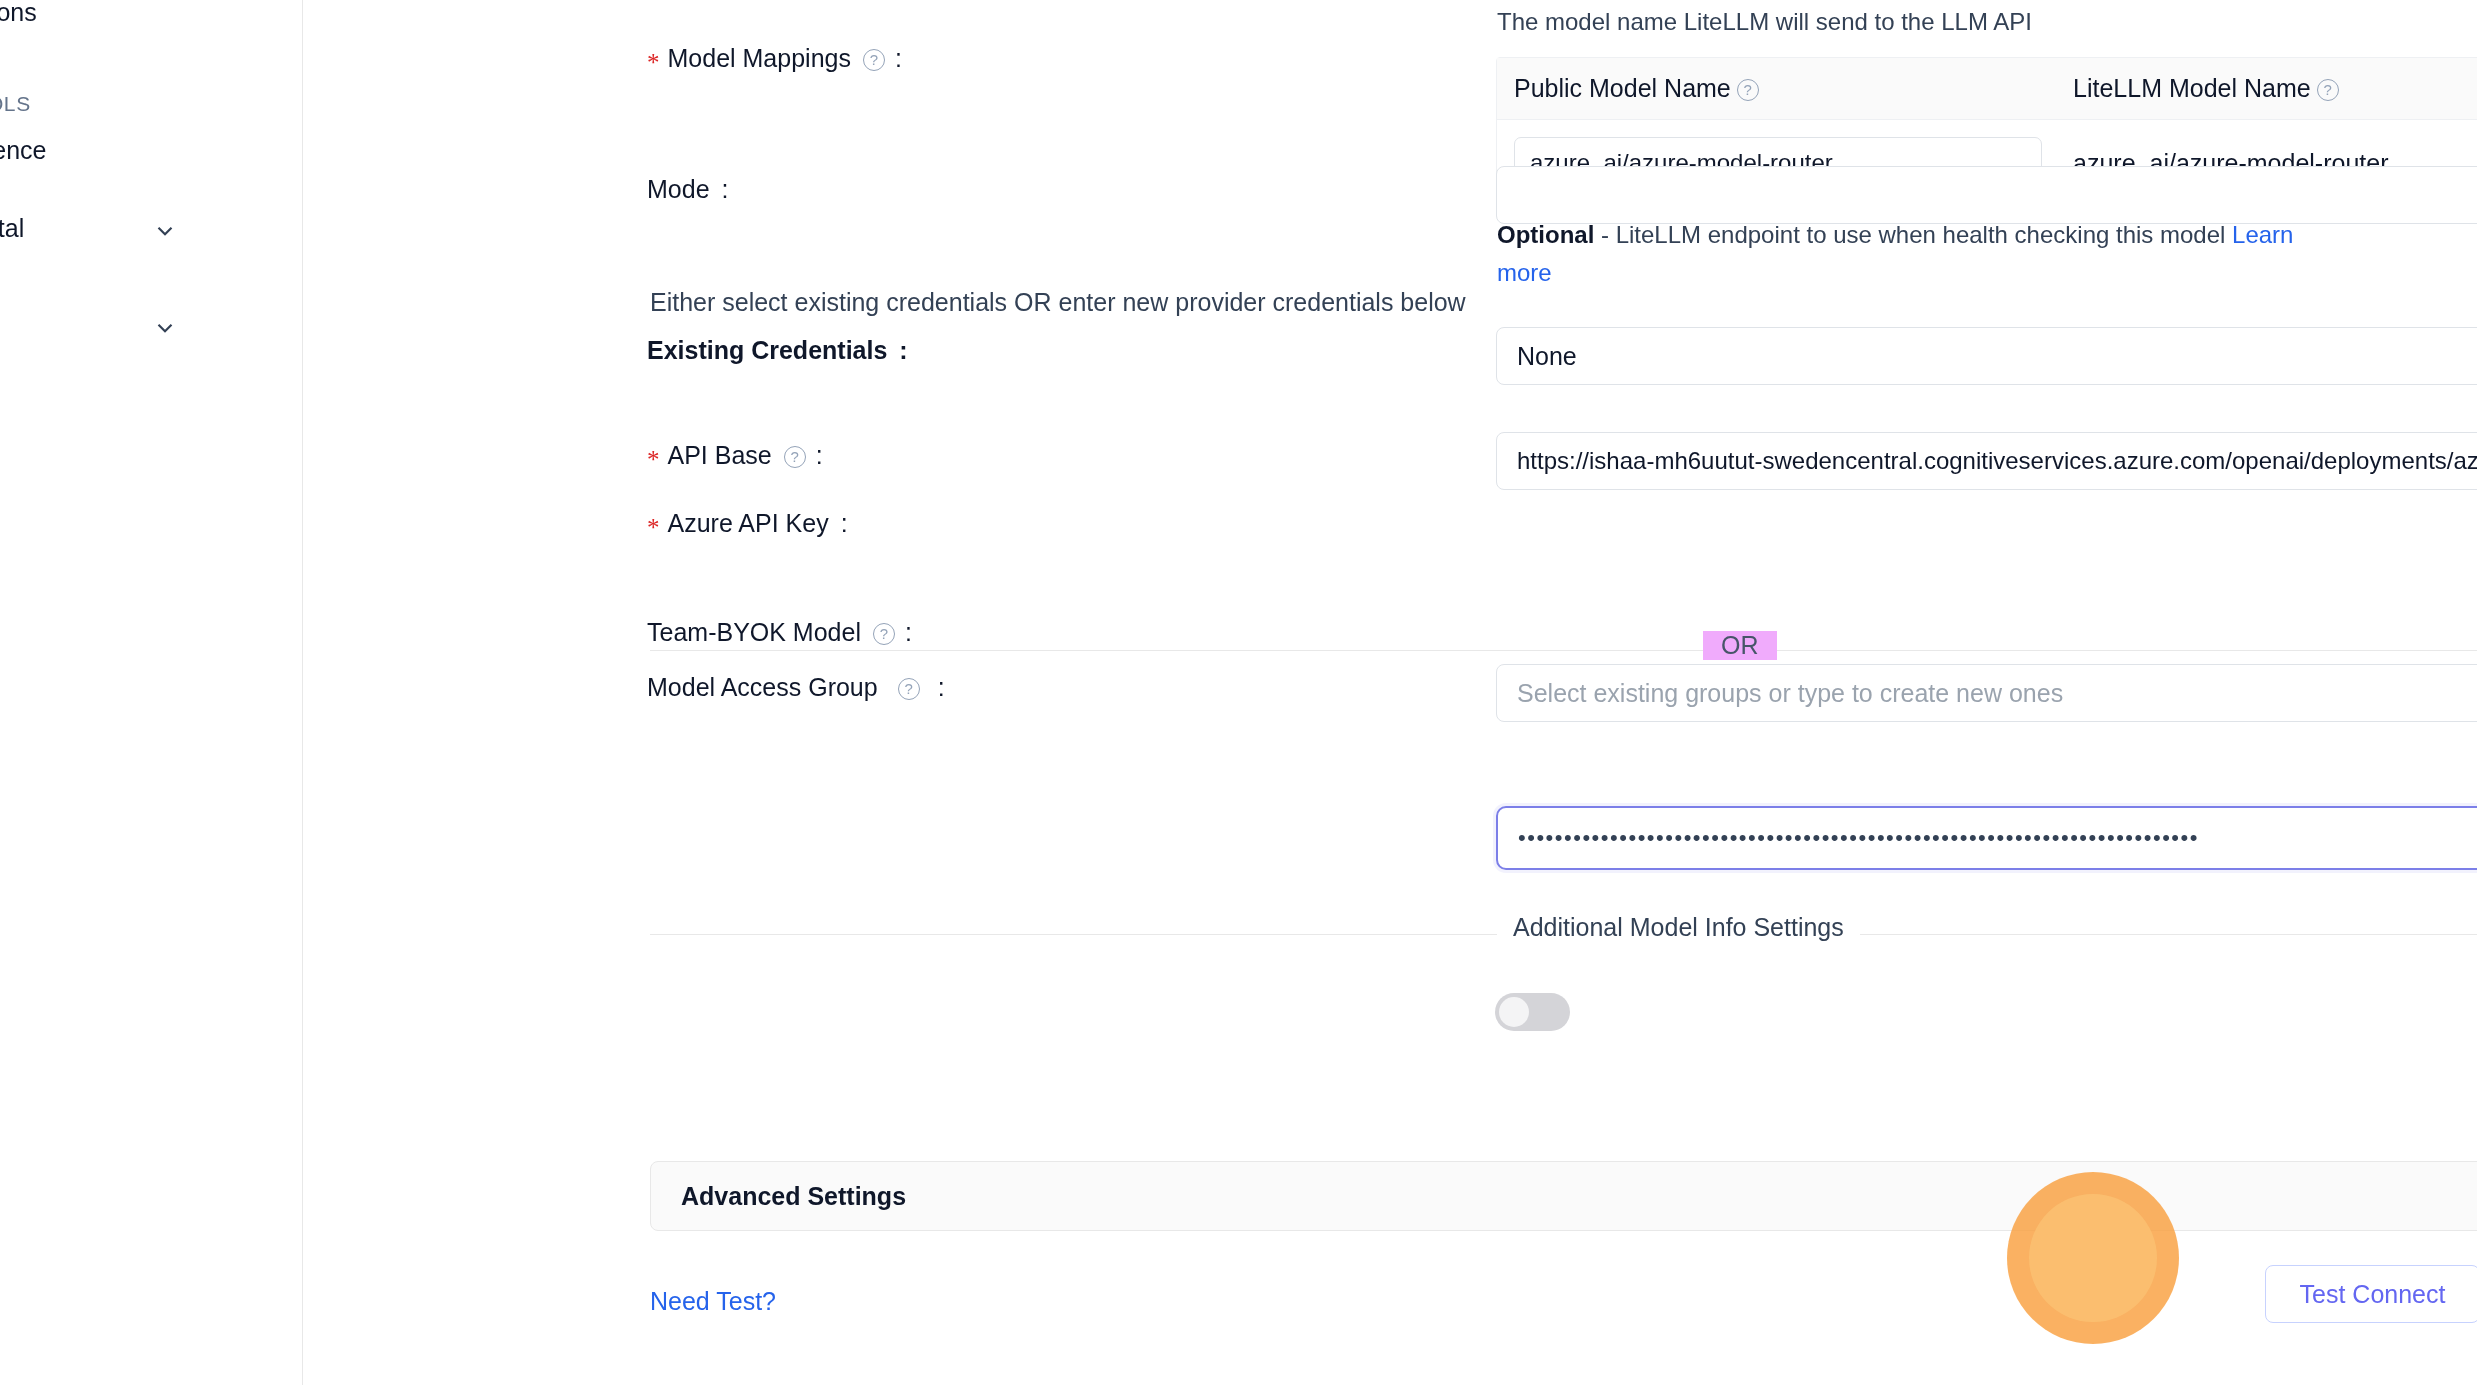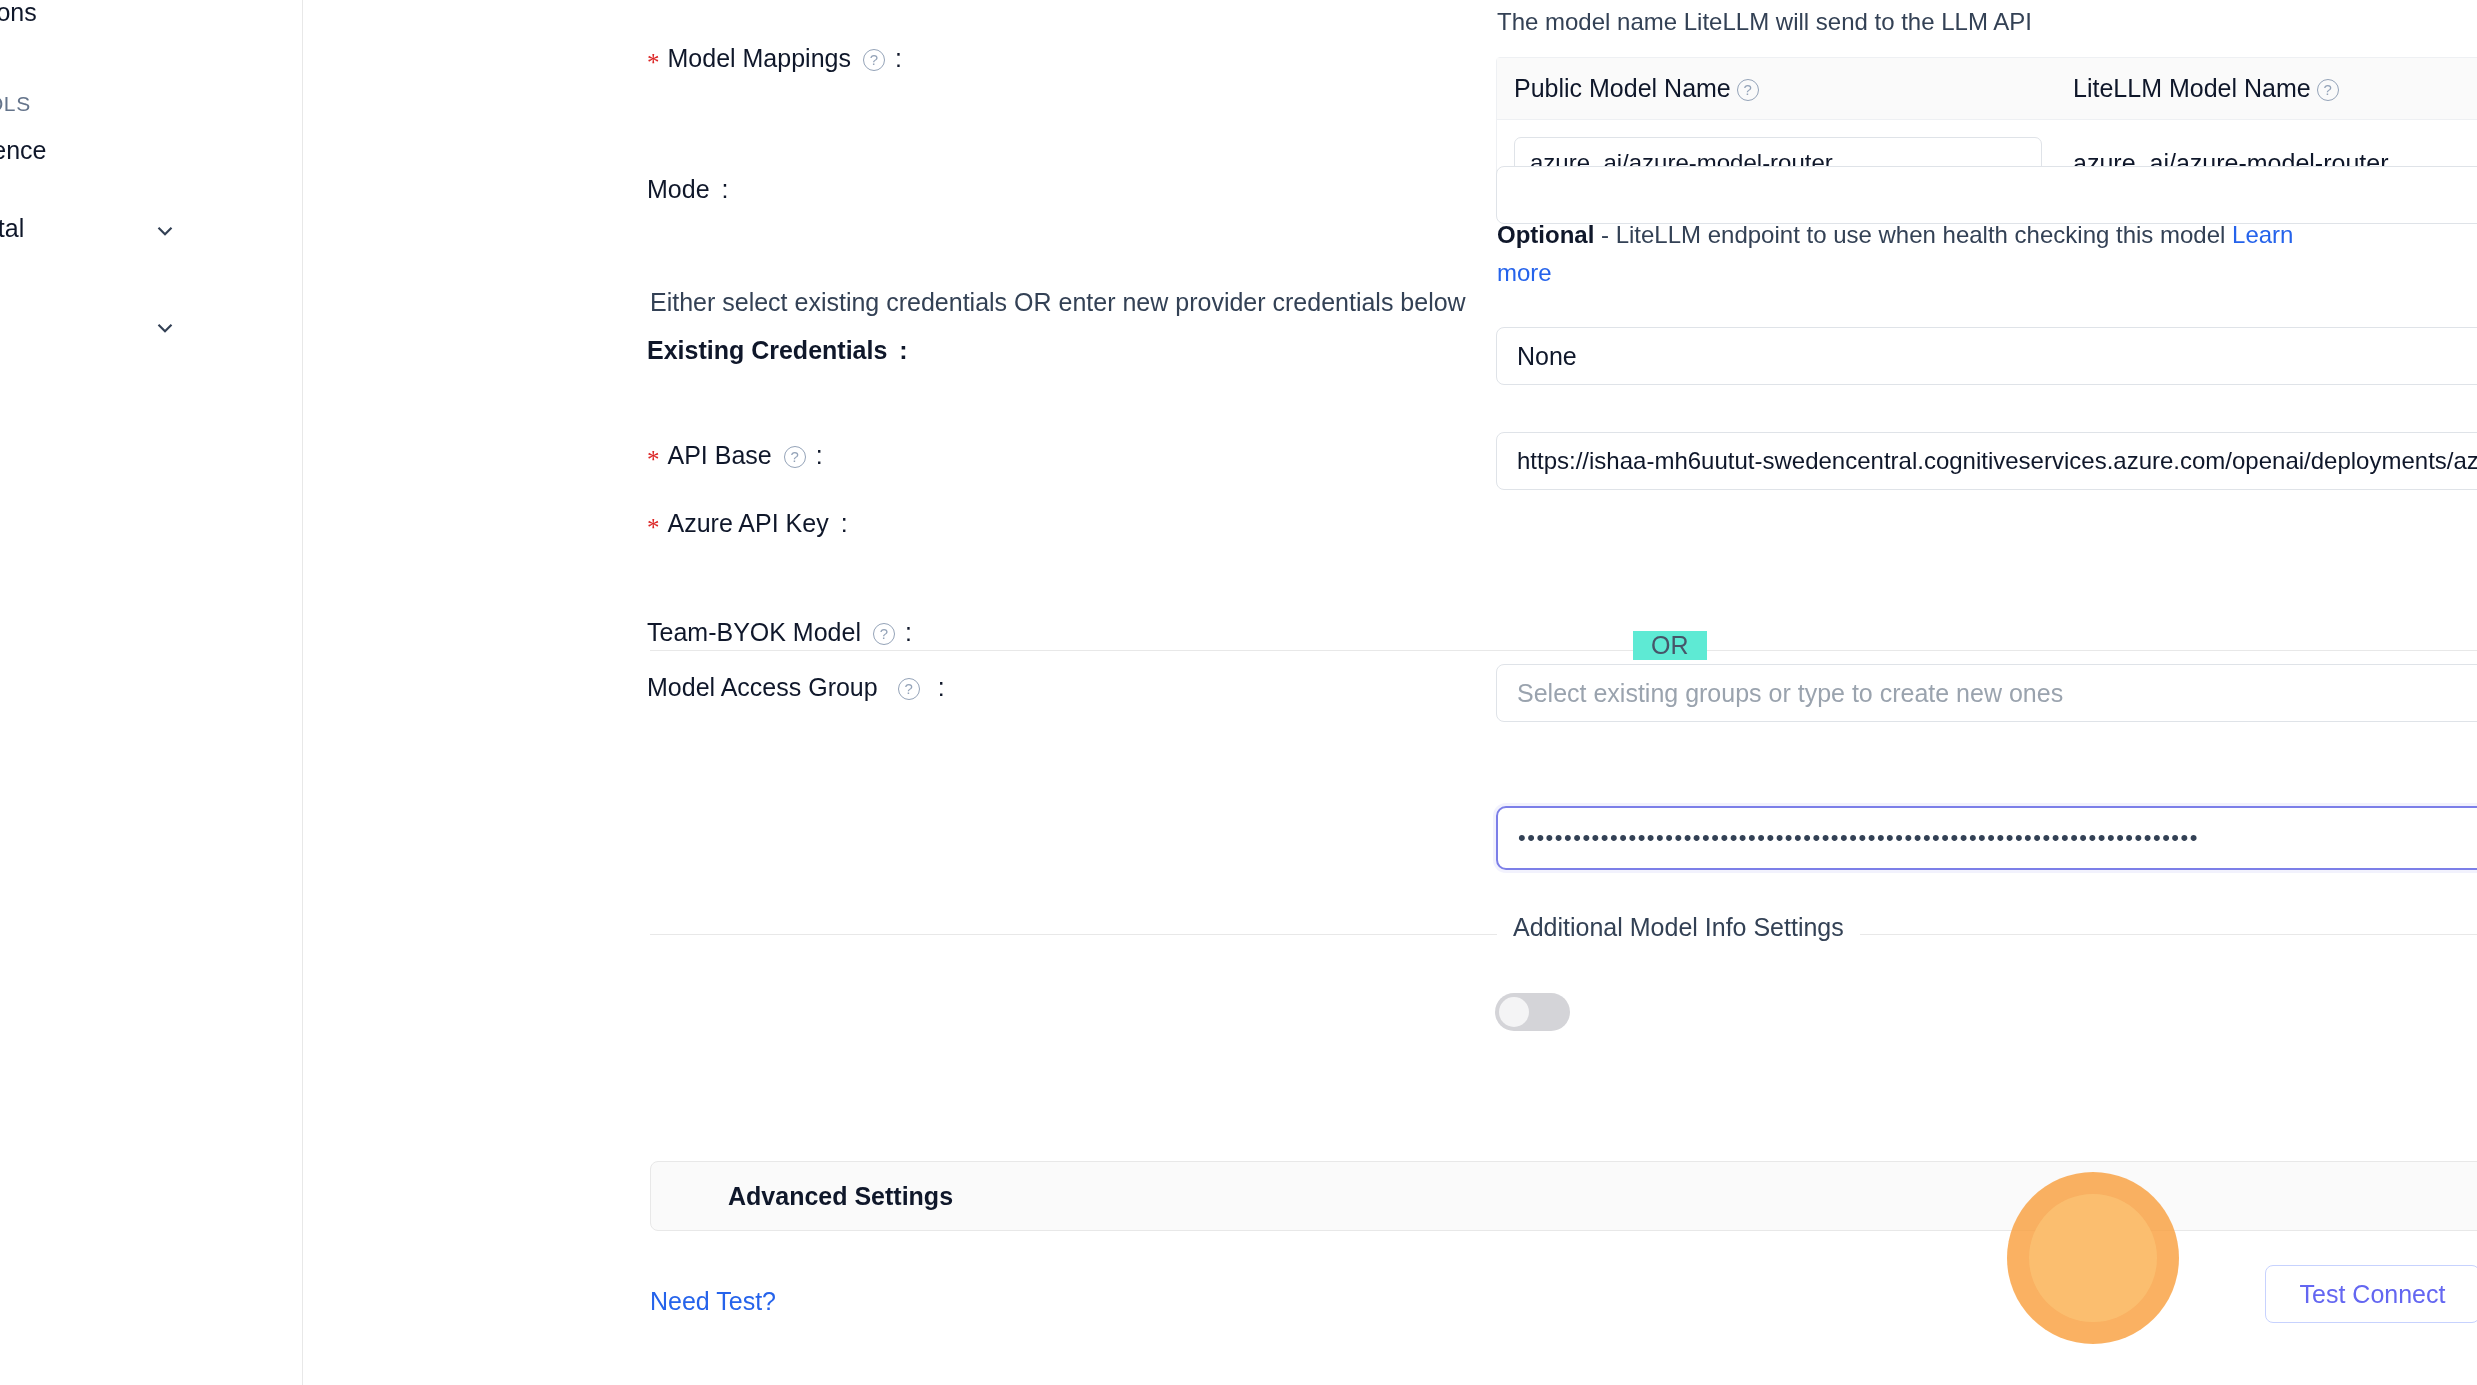--- a/index.html
+++ b/index.html
@@ -182,22 +182,22 @@
 
   .divider-or {
     position: absolute;
     left: 347px; top: 650px;
     width: 2025px;
     height: 1px;
     background: #e8e8e8;
   }
   .or-text {
     position: absolute;
-    left: 1330px; top: 631px;
-    background: #5eead4;
+    left: 1400px; top: 631px;
+    background: #f0abfc;
     padding: 0 18px;
     font-size: 25px;
     color: #475569;
   }
 
   .text-input {
     position: absolute;
     height: 58px;
     border: 1px solid #dfe3e8;
     border-radius: 8px;
@@ -273,21 +273,20 @@
     border-radius: 8px;
     background: #fafafa;
     display: flex;
     align-items: center;
     padding: 0 30px;
   }
   .adv-label {
     font-size: 25px;
     font-weight: 700;
     color: #0f172a;
-    margin-left: 47px;
   }
 
   .need-help {
     position: absolute;
     left: 347px; top: 1287px;
     font-size: 25px;
     color: #2563eb;
     white-space: nowrap;
   }
   .test-btn {

